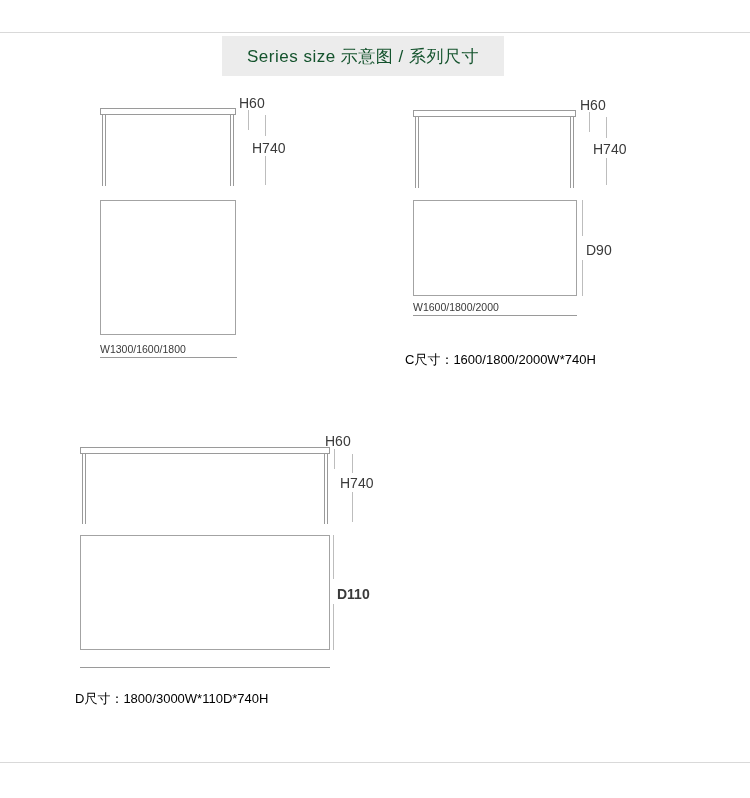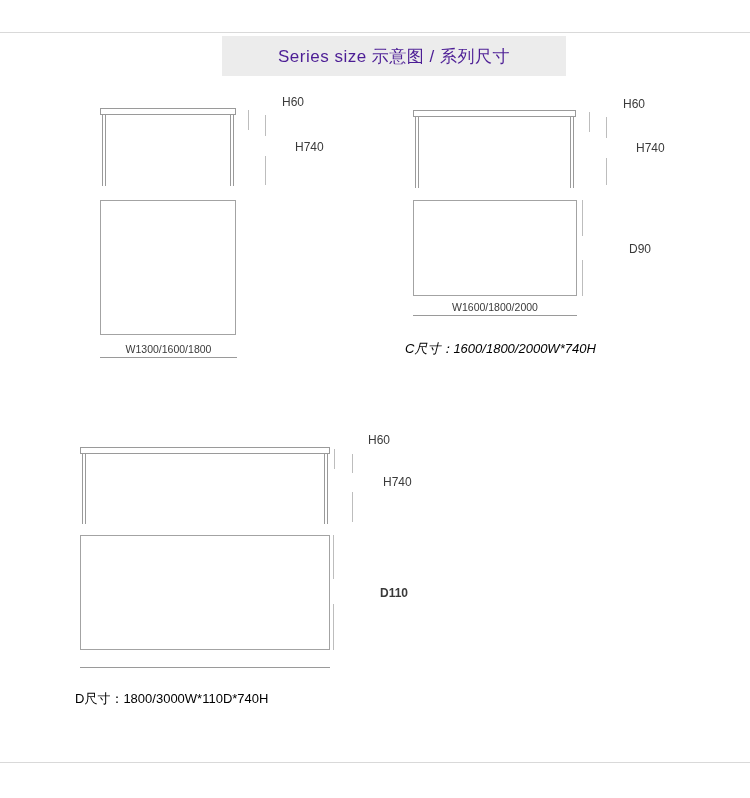--- a/index.html
+++ b/index.html
@@ -17,28 +17,28 @@
     width: 750px;
     height: 0;
     border-top: 1px solid #d9d9d9;
   }
   .rule-top { top: 32px; }
   .rule-bottom { top: 762px; }
   .title-box {
     position: absolute;
     left: 222px;
     top: 36px;
-    width: 344px;
+    width: 282px;
     height: 40px;
     background: #ececec;
     display: flex;
     align-items: center;
     justify-content: center;
     font-size: 17px;
-    color: #4c1d95;
+    color: #14532d;
     letter-spacing: 0.5px;
   }
 
   
   .front { position: absolute; }
   .tabletop {
     position: absolute;
     left: 0; right: 0; top: 0;
     height: 7px;
     border: 1px solid #9a9a9a;
@@ -71,30 +71,29 @@
   }
   .b-topview { left: 100px; top: 200px; width: 136px; height: 135px; }
   .c-topview { left: 413px; top: 200px; width: 164px; height: 96px; }
   .d-topview { left: 80px;  top: 535px; width: 250px; height: 115px; }
 
   
   .vline { position: absolute; width: 0; border-left: 1px solid #bdbdbd; }
   .hline { position: absolute; height: 0; border-top: 1px solid #9a9a9a; }
   .dim-label {
     position: absolute;
-    font-size: 12px;
+    font-size: 14px;
     color: #3a3a3a;
     white-space: nowrap;
-    margin-left: 43px;
   }
   .wdim-label {
     position: absolute;
     font-size: 10.5px;
     color: #3a3a3a;
-    text-align: center;
+    text-align: left;
     white-space: nowrap;
   }
   .caption {
     position: absolute;
     font-size: 13px;
     color: #000000;
     white-space: nowrap;
   }
 
   
@@ -111,21 +110,21 @@
   .c-h60-label   { left: 580px; top: 97px; }
   .c-h60-tick    { left: 589px; top: 112px; height: 20px; }
   .c-h740-top    { left: 606px; top: 117px; height: 21px; }
   .c-h740-label  { left: 593px; top: 141px; }
   .c-h740-bottom { left: 606px; top: 158px; height: 27px; }
   .c-d90-top     { left: 582px; top: 200px; height: 36px; }
   .c-d90-label   { left: 586px; top: 242px; }
   .c-d90-bottom  { left: 582px; top: 260px; height: 36px; }
   .c-width-label { left: 413px; top: 301px; width: 164px; }
   .c-width-line  { left: 413px; top: 315px; width: 164px; }
-  .c-caption     { left: 405px; top: 340px; font-style: italic; }
+  .c-caption     { left: 405px; top: 351px; }
 
   
   .d-h60-label   { left: 325px; top: 433px; }
   .d-h60-tick    { left: 334px; top: 449px; height: 20px; }
   .d-h740-top    { left: 352px; top: 454px; height: 19px; }
   .d-h740-label  { left: 340px; top: 475px; }
   .d-h740-bottom { left: 352px; top: 492px; height: 30px; }
   .d-d110-top    { left: 333px; top: 535px; height: 44px; }
   .d-d110-label  { left: 337px; top: 586px; font-weight: bold; }
   .d-d110-bottom { left: 333px; top: 604px; height: 46px; }

